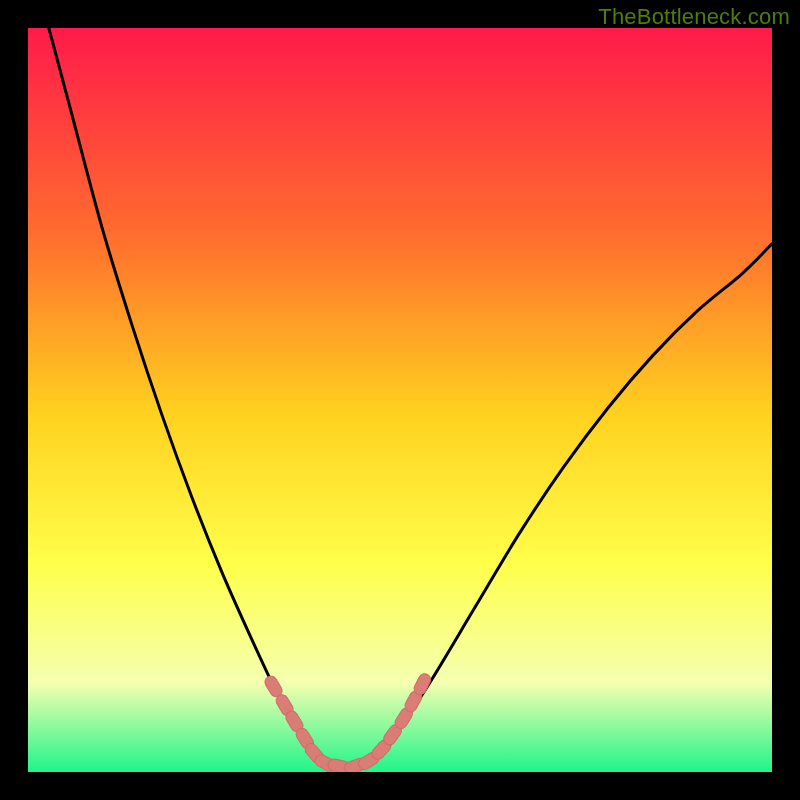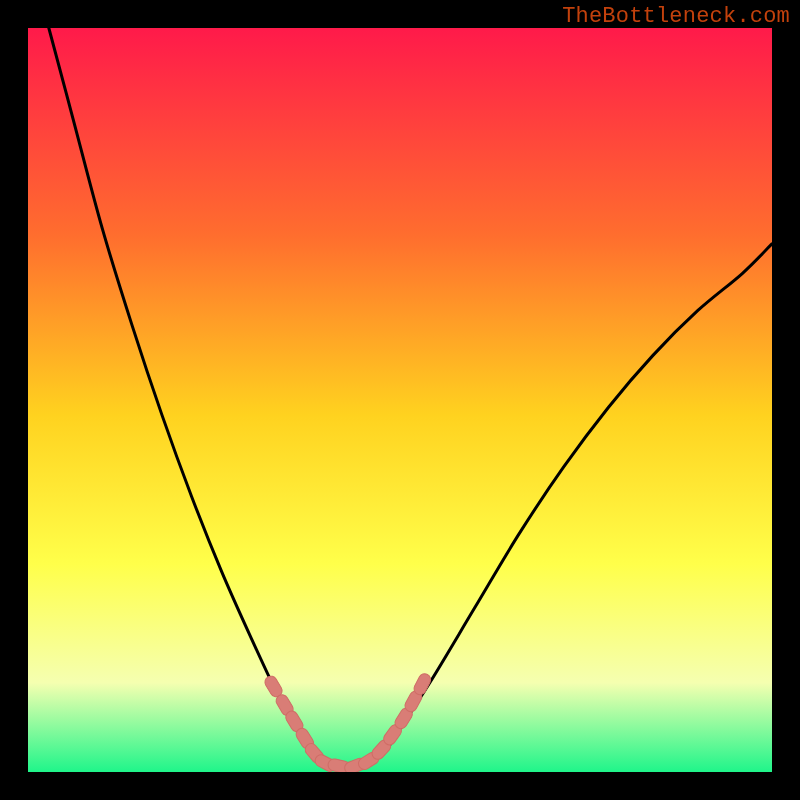--- a/index.html
+++ b/index.html
@@ -24,26 +24,25 @@
     top: 28px;
     left: 28px;
     width: 744px;
     height: 744px;
     overflow: hidden;
   }
   .watermark {
     position: absolute;
     top: 4px;
     right: 10px;
-    color: #c2410c;
+    color: #4d7c0f;
     font-size: 22px;
     font-weight: 500;
     letter-spacing: 0.2px;
     user-select: none;
-    font-family: Liberation Mono, monospace;
   }
   svg { display: block; }
 </style>
 </head>
 <body>
 
 <div class="frame">
   <div class="plot">
     <svg id="plot-svg" viewBox="0 0 744 744" width="744" height="744" preserveAspectRatio="none">
       <defs>

